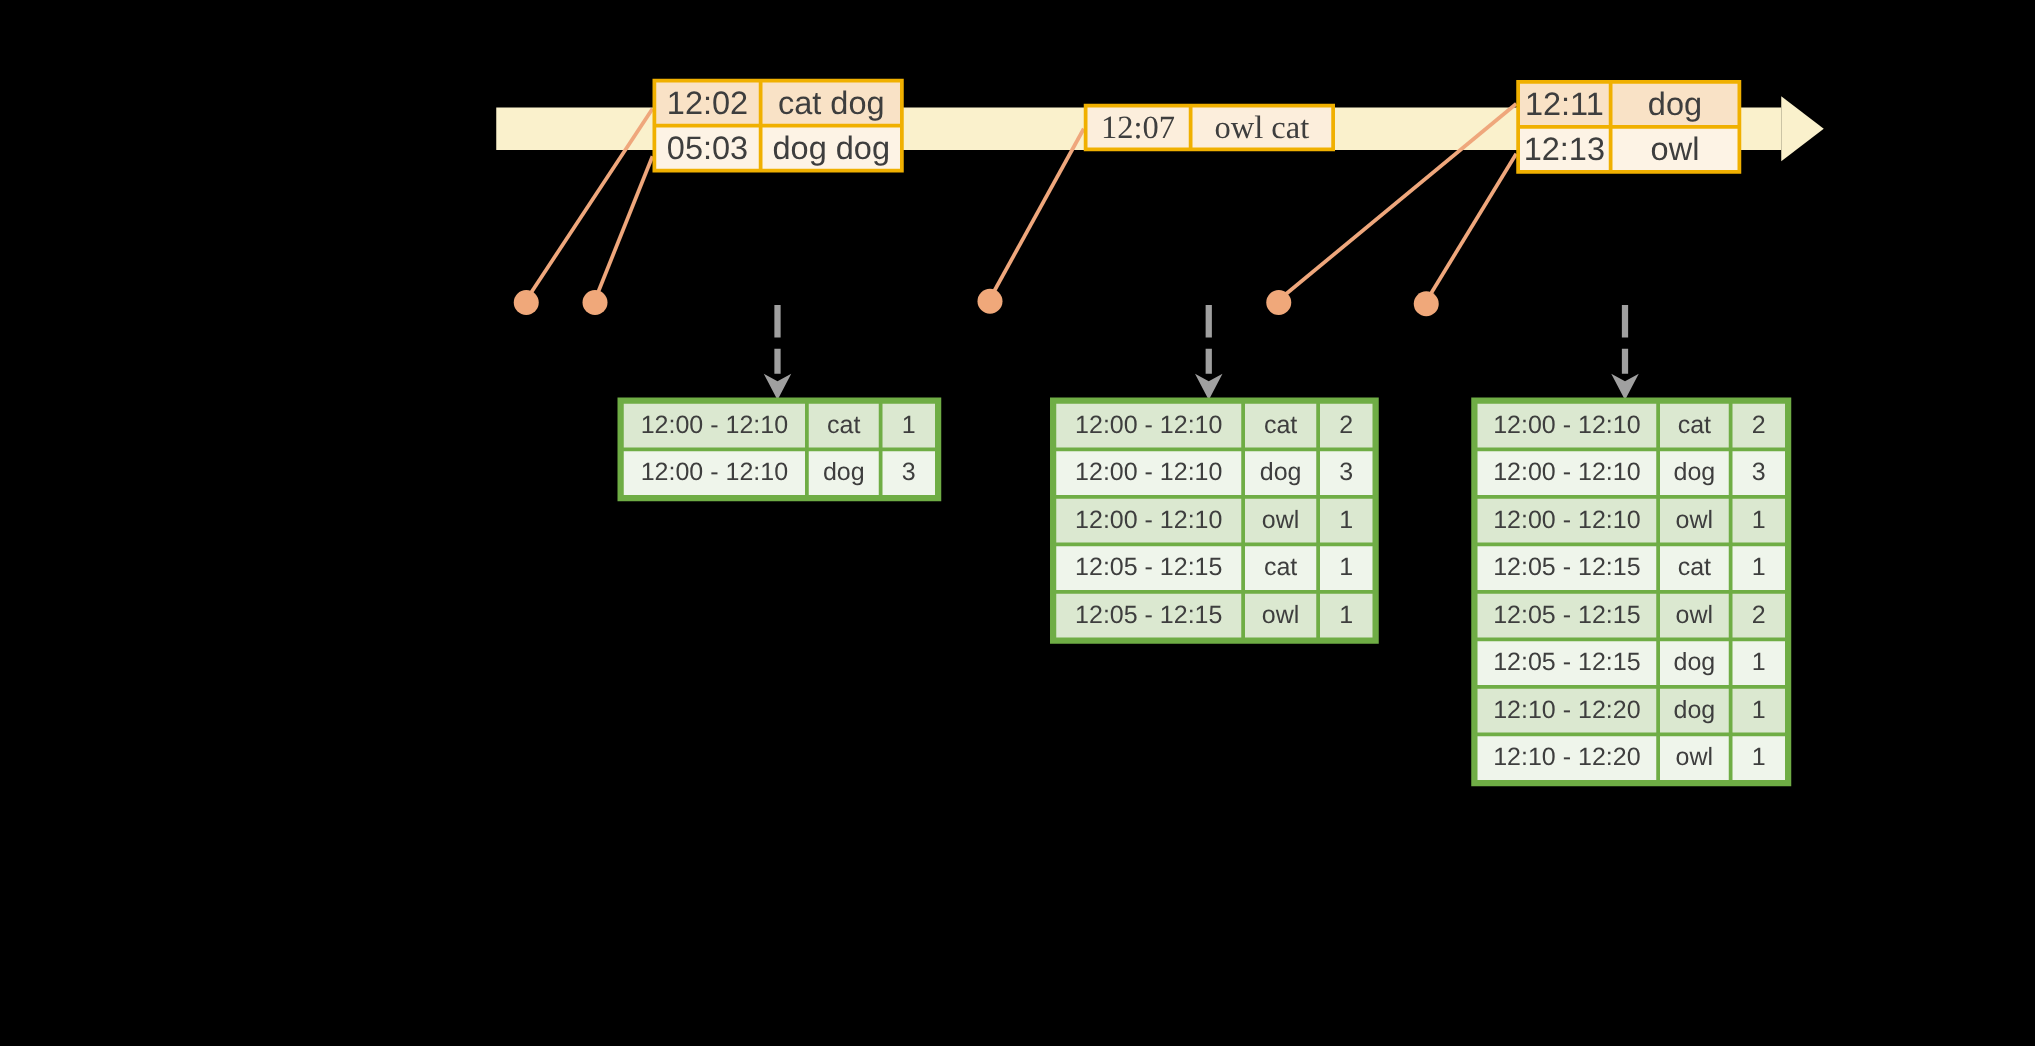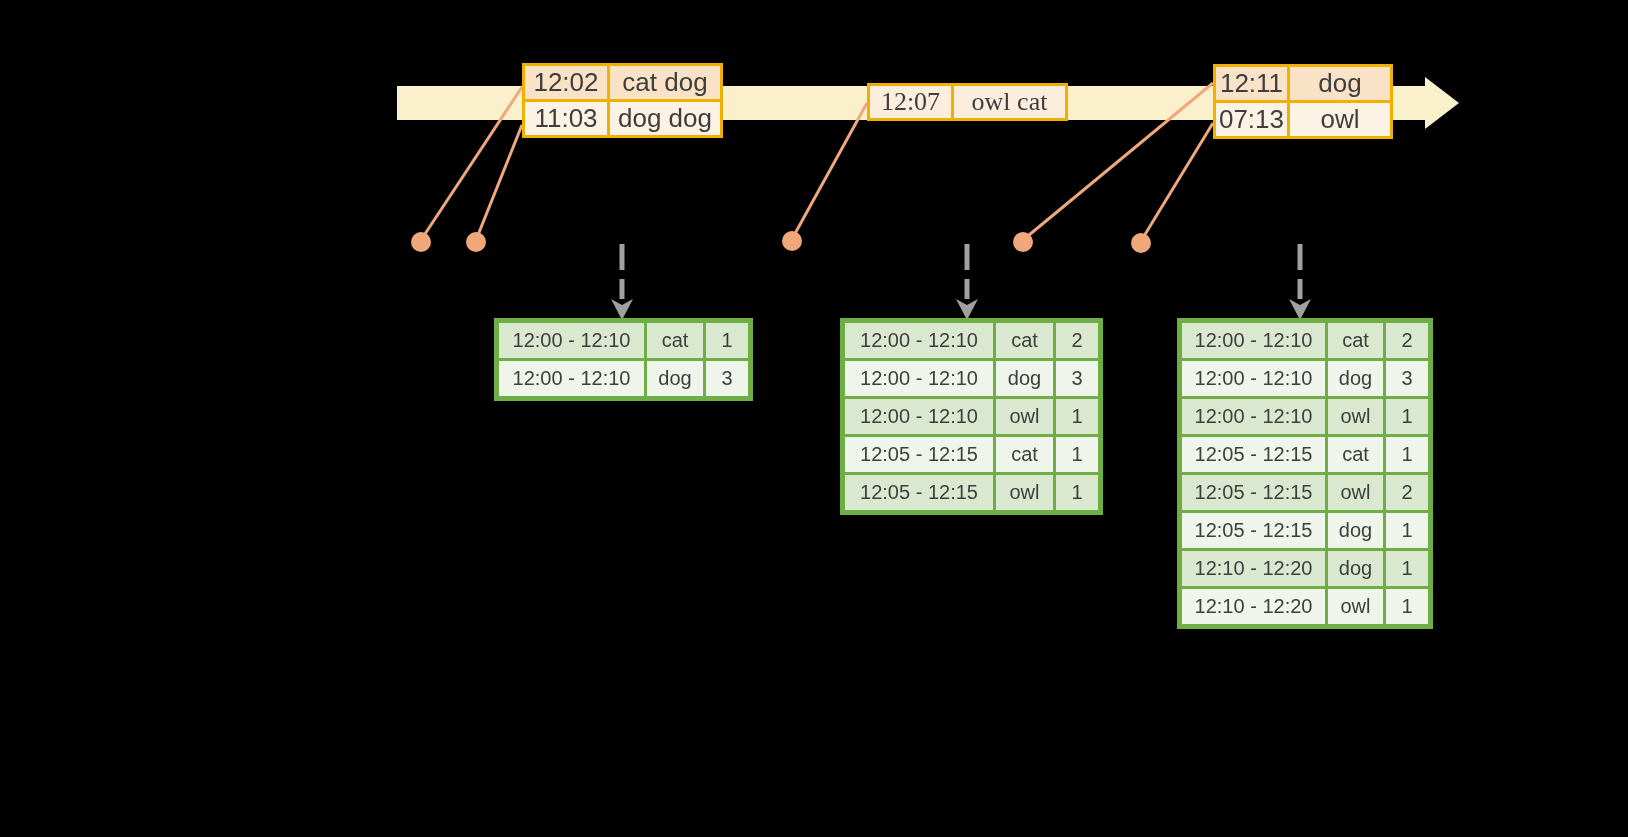--- a/index.html
+++ b/index.html
@@ -67,31 +67,31 @@
     <polygon class="trigger-head" points="611,299 622,305 633,299 622,320"></polygon>
     <line class="trigger" x1="967" y1="244" x2="967" y2="299"></line>
     <polygon class="trigger-head" points="956,299 967,305 978,299 967,320"></polygon>
     <line class="trigger" x1="1300" y1="244" x2="1300" y2="299"></line>
     <polygon class="trigger-head" points="1289,299 1300,305 1311,299 1300,320"></polygon>
   </svg>
 
   <div class="etable" id="event-table-0">
       <div class="cell r0">12:02</div>
       <div class="cell r0">cat dog</div>
-      <div class="cell r1">11:03</div>
+      <div class="cell r1">05:03</div>
       <div class="cell r1">dog dog</div>
     </div>
   <div class="etable" id="event-table-1">
       <div class="cell r0">12:07</div>
       <div class="cell r0">owl cat</div>
     </div>
   <div class="etable" id="event-table-2">
       <div class="cell r0">12:11</div>
       <div class="cell r0">dog</div>
-      <div class="cell r1">07:13</div>
+      <div class="cell r1">12:13</div>
       <div class="cell r1">owl</div>
     </div>
 
   <div class="gtable" id="result-table-0">
       <div class="cell r0">12:00 - 12:10</div>
       <div class="cell r0">cat</div>
       <div class="cell r0">1</div>
       <div class="cell r1">12:00 - 12:10</div>
       <div class="cell r1">dog</div>
       <div class="cell r1">3</div>

